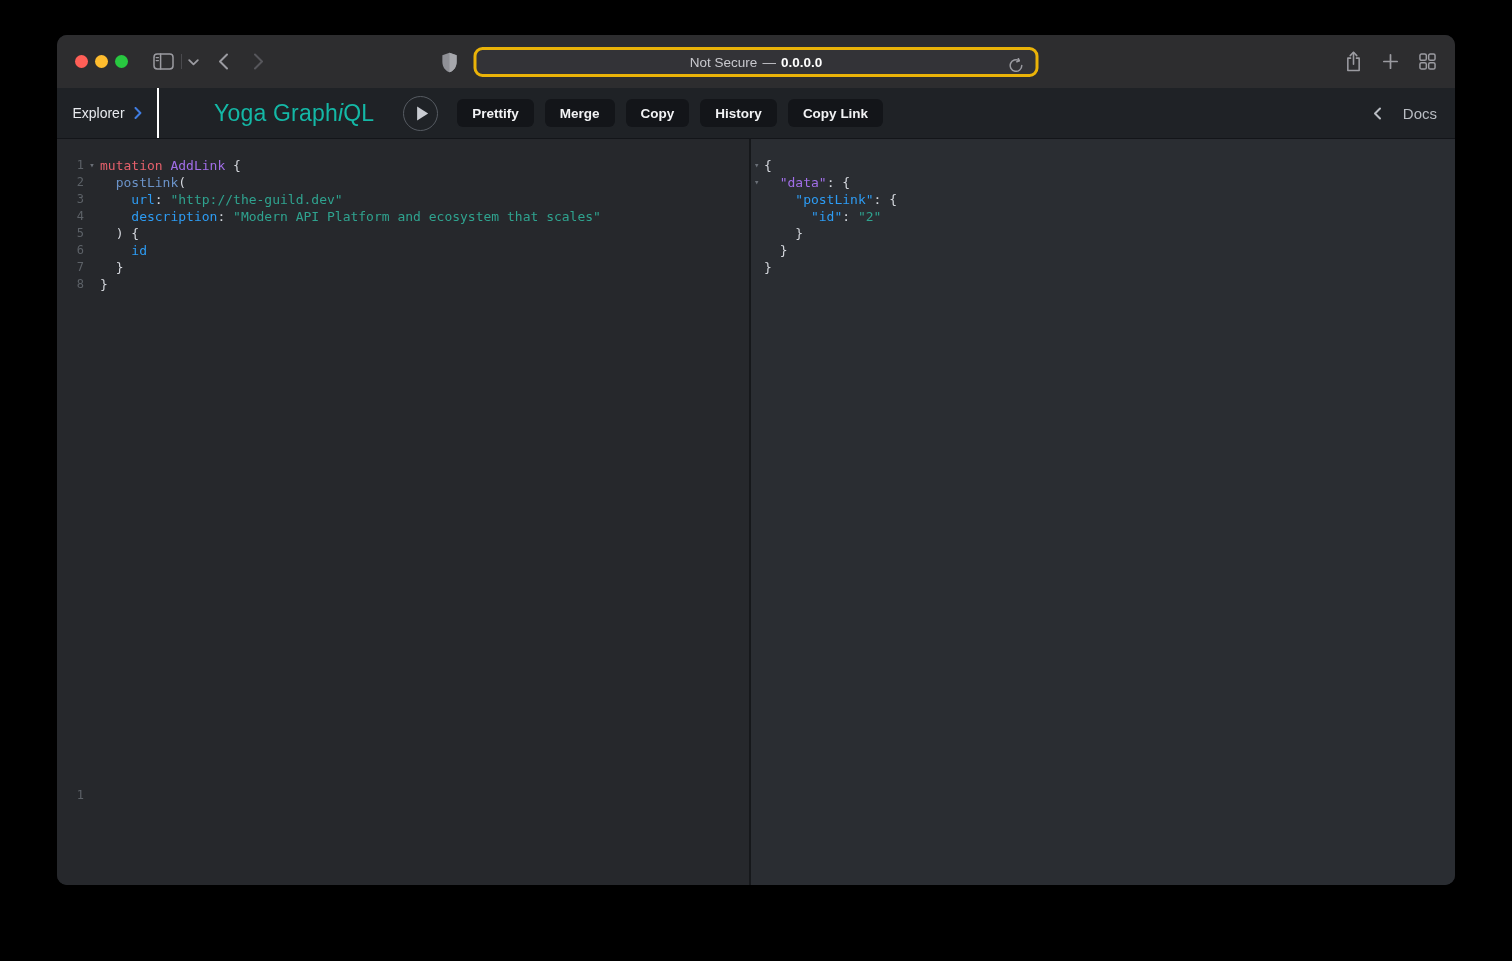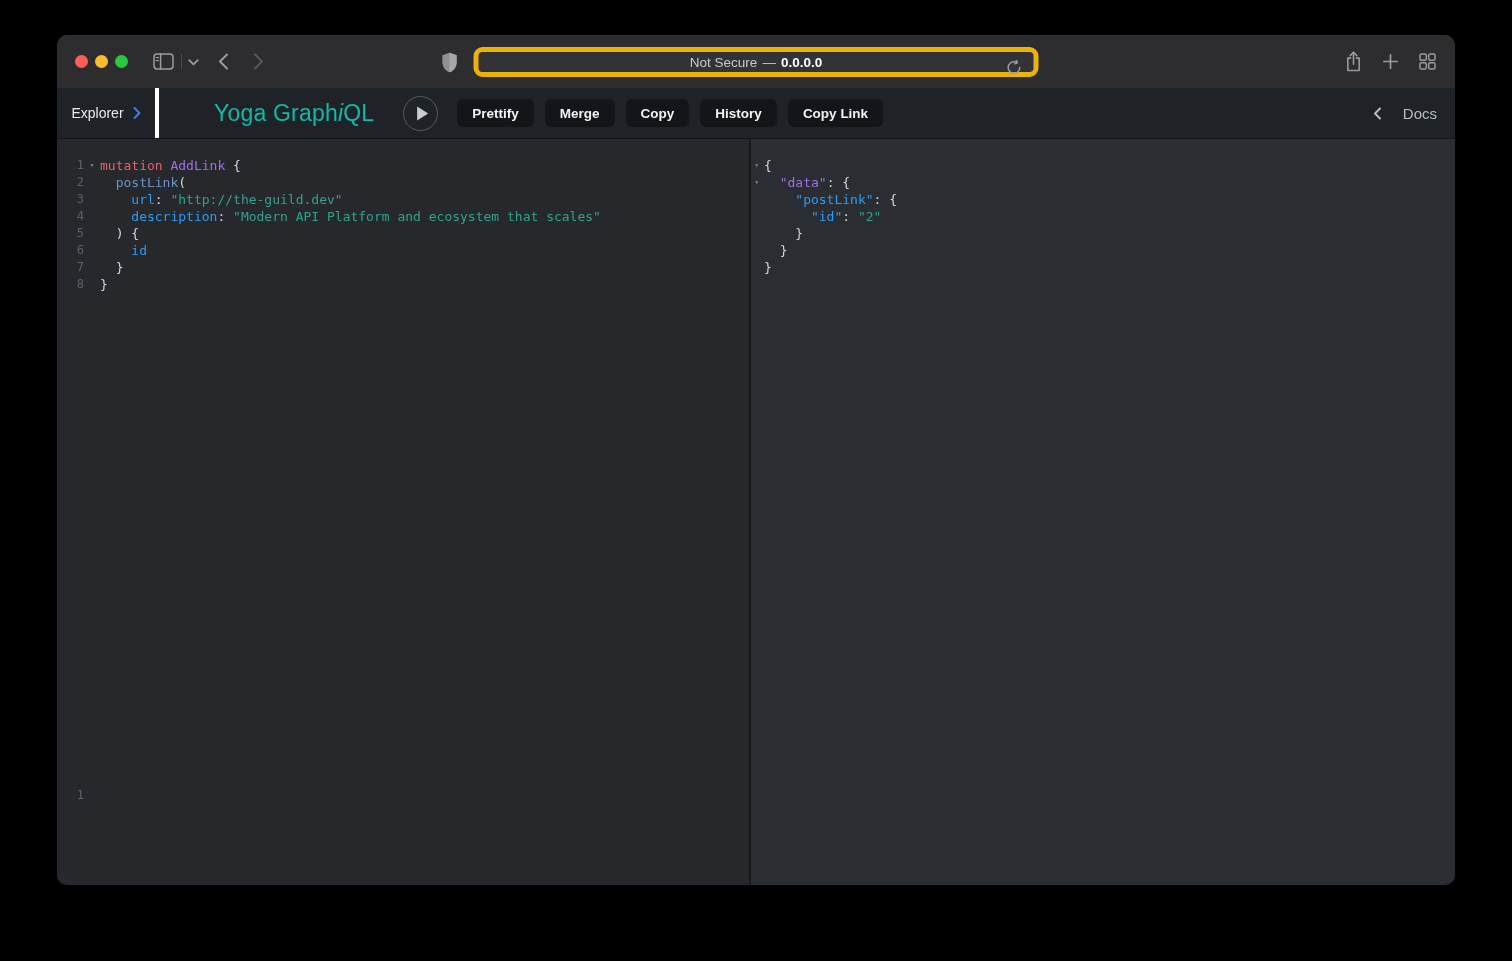--- a/index.html
+++ b/index.html
@@ -27,40 +27,40 @@
 
   .sidebar-btn{ left:94px; top:16px; width:24px; height:20px; }
   .sb-divider{ position:absolute; left:124px; top:19px; width:1px; height:15px; background:#4a4a4e; }
   .sb-chevron{ left:129px; top:23px; width:14px; height:8px; }
   .back-btn{ left:155px; top:15px; width:22px; height:22px; }
   .fwd-btn{ left:190px; top:15px; width:22px; height:22px; }
   .shield-btn{ left:382px; top:16px; width:20px; height:22px; }
 
   .url-bar{
     position:absolute; left:50%; top:12px; transform:translateX(-50%);
-    width:565px; height:30px; background:#333337; border:5px solid #eab308;
+    width:565px; height:30px; background:#333337; border:3px solid #eab308;
     border-radius:9px; display:flex; align-items:center; justify-content:center;
   }
   .url-text{ font-size:13.5px; display:flex; gap:5px; }
   .url-sec{ color:#c9c9ce; }
   .url-dash{ color:#c9c9ce; }
   .url-host{ color:#ffffff; font-weight:700; }
   .reload-btn{ position:absolute; right:7px; top:5px; width:20px; height:20px; background:none; border:none; }
 
   .right-icons{ position:absolute; right:19px; top:14px; display:flex; gap:21px; align-items:center; height:24px; }
   .right-icons .icon-btn{ position:static; }
 
   
   .gql-toolbar{
     height:51px; flex:0 0 51px; background:#1f2226; display:flex; align-items:center;
     border-bottom:1px solid #131519;
   }
   .explorer-btn{
     width:102px; height:100%; display:flex; align-items:center; justify-content:center;
-    gap:9px; background:none; border:none; border-right:4px solid #ffffff; cursor:pointer;
+    gap:9px; background:none; border:none; border-right:2px solid #ffffff; cursor:pointer;
   }
   .explorer-label{ color:#e8eaee; font-size:14px; }
   .logo{ margin-left:55px; font-size:23px; letter-spacing:.2px; color:#14b8a6; font-weight:500; white-space:nowrap; }
   .logo .it{ font-style:italic; }
   .play-btn{
     margin-left:29px; width:35px; height:35px; border-radius:50%;
     border:1.5px solid #565b62; background:none; display:flex; align-items:center; justify-content:center;
     cursor:pointer;
   }
   .play-btn svg{ margin-left:3px; }

